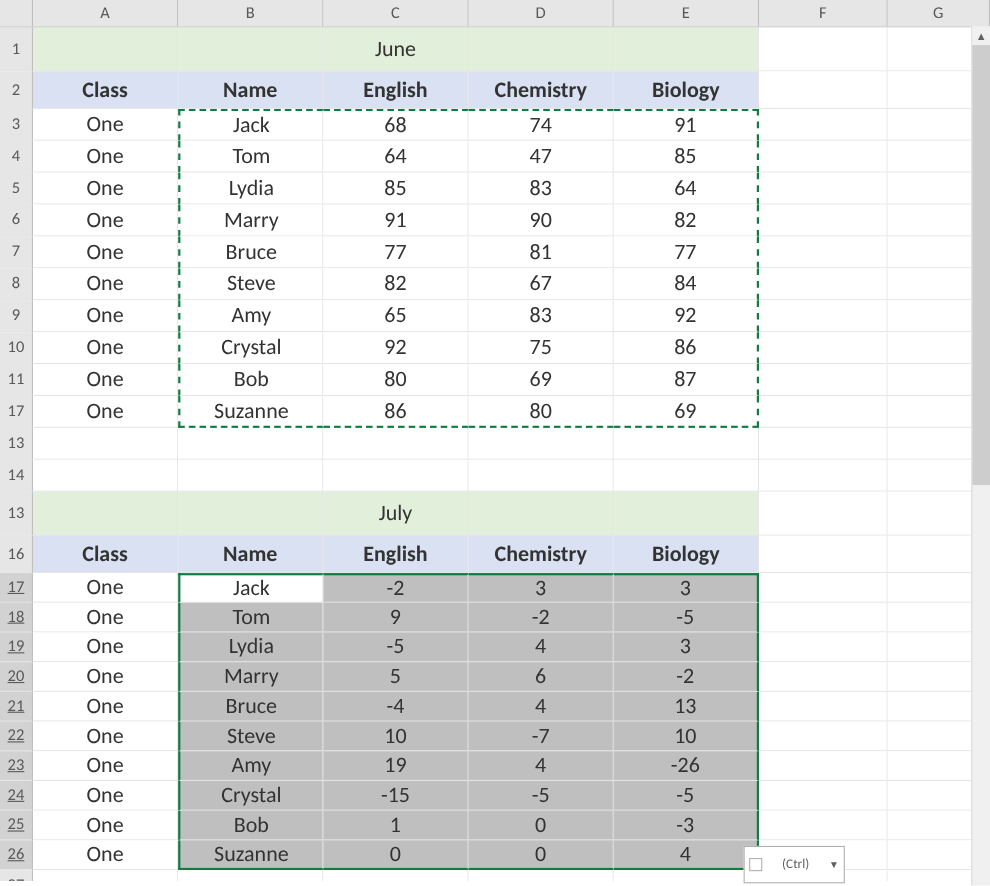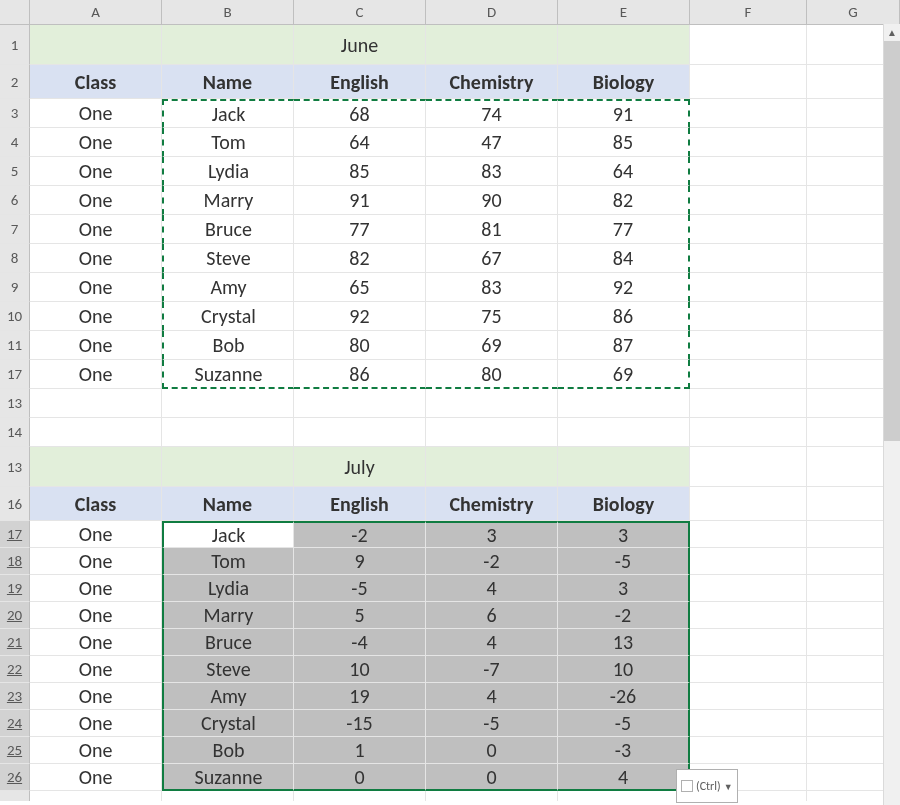--- a/index.html
+++ b/index.html
@@ -116,21 +116,21 @@
     position: absolute;
     bottom: 2px;
     left: 676px;
     font-size: 12px;
     color: #606060;
     background: #fff;
     border: 1px solid #b0b0b0;
     padding: 16px 4px;
     display: flex;
     align-items: center;
-    gap: 3px;
+    gap: 18px;
     height: 30px;
   }
   .paste-tag .ico {
     width: 12px; height: 12px;
     background: linear-gradient(#fff,#fff);
     border: 1px solid #b0b0b0;
     display:inline-block;
   }
   .paste-tag .arr { font-size: 9px; }
 </style>

